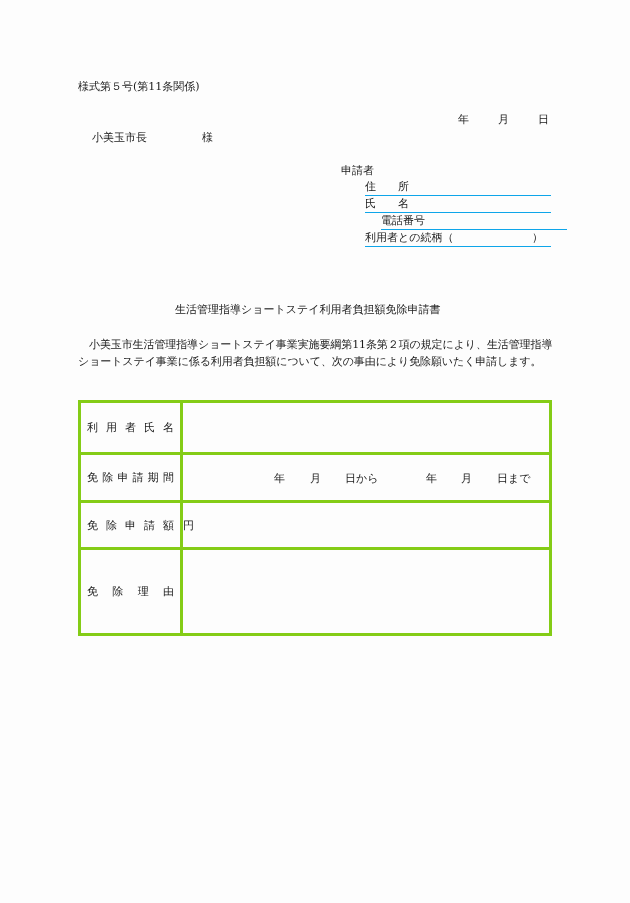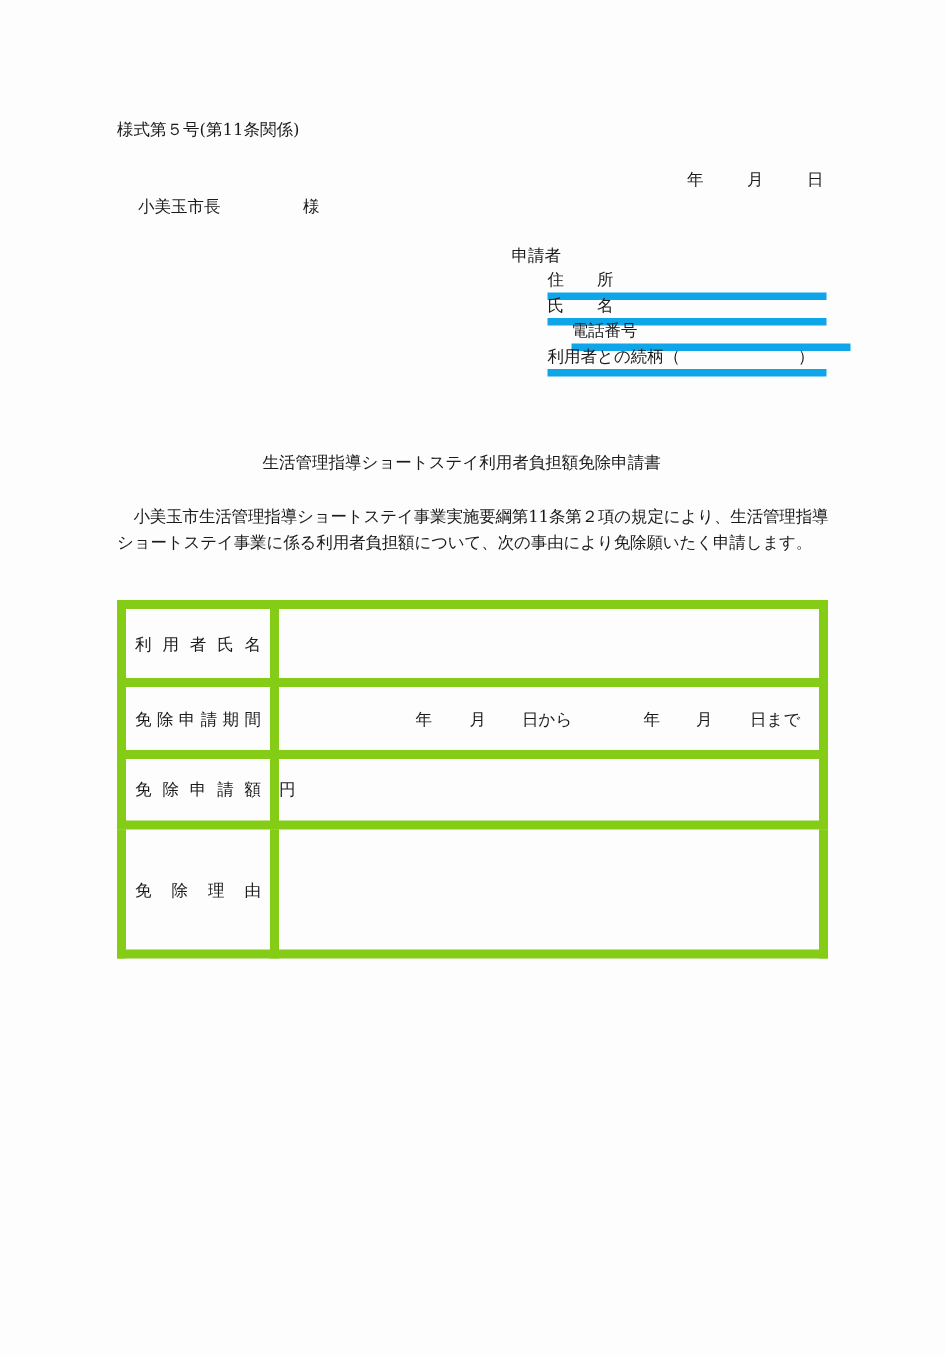--- a/index.html
+++ b/index.html
@@ -15,21 +15,21 @@
   .abs { position: absolute; white-space: nowrap; line-height: 14px; }
   #form-number { left: 78px; top: 80px; }
   #date-line { left: 446px; top: 113px; margin-left: 12px; }
   #date-line span { display: inline-block; }
   #addressee { left: 92px; top: 131px; }
   #addressee .sama { margin-left: 55px; }
 
   #applicant-label { left: 341px; top: 164px; }
   .app-row {
     position: absolute; left: 365px; width: 186px; height: 16px;
-    border-bottom: 5px solid #0ea5e9;
+    border-bottom: 1px solid #0ea5e9;
     line-height: 16px;
   }
   .app-row .lbl { display: inline-block; }
   .app-row .paren-close { position: absolute; right: 8px; top: 0; }
   #app-addr { top: 179px; }
   #app-name { top: 196px; }
   #app-phone { top: 213px; margin-left: 16px; }
   #app-rel { top: 230px; }
 
   #doc-title { left: 175px; top: 302px; font-family: Liberation Serif, serif; }
@@ -39,21 +39,21 @@
     line-height: 17px; text-indent: 11px; white-space: normal;
     letter-spacing: -0.1px;
   }
 
   table#main-table {
     position: absolute; left: 78px; top: 400px;
     width: 474px; border-collapse: collapse;
     table-layout: fixed;
   }
   #main-table td {
-    border: 6px solid #84cc16;
+    border: 3px solid #84cc16;
     padding: 0;
     vertical-align: middle;
   }
   #main-table td.label {
     width: 102px; padding-left: 6px;
     text-align: justify; text-align-last: justify;
     padding-right: 6px; box-sizing: border-box;
   }
   #main-table .label span { display: block; text-align: justify; text-align-last: justify; }
   tr.r1 { height: 52px; }

